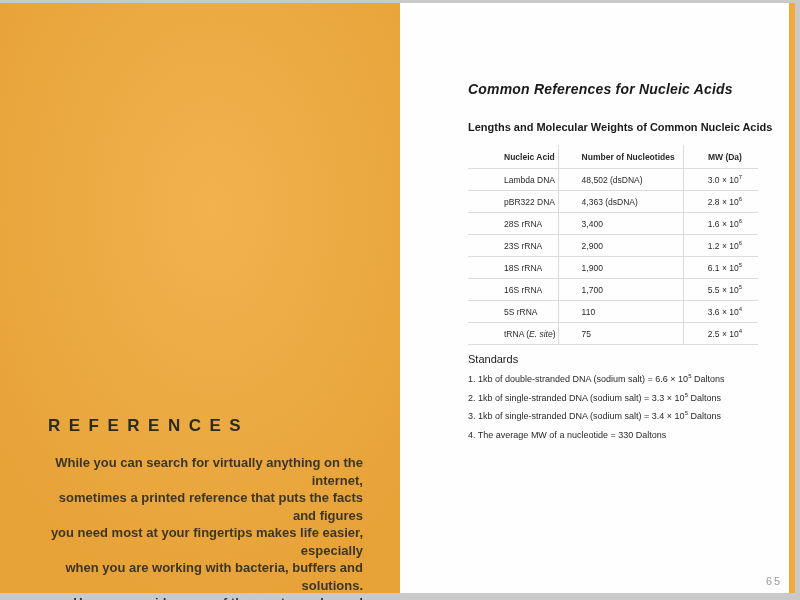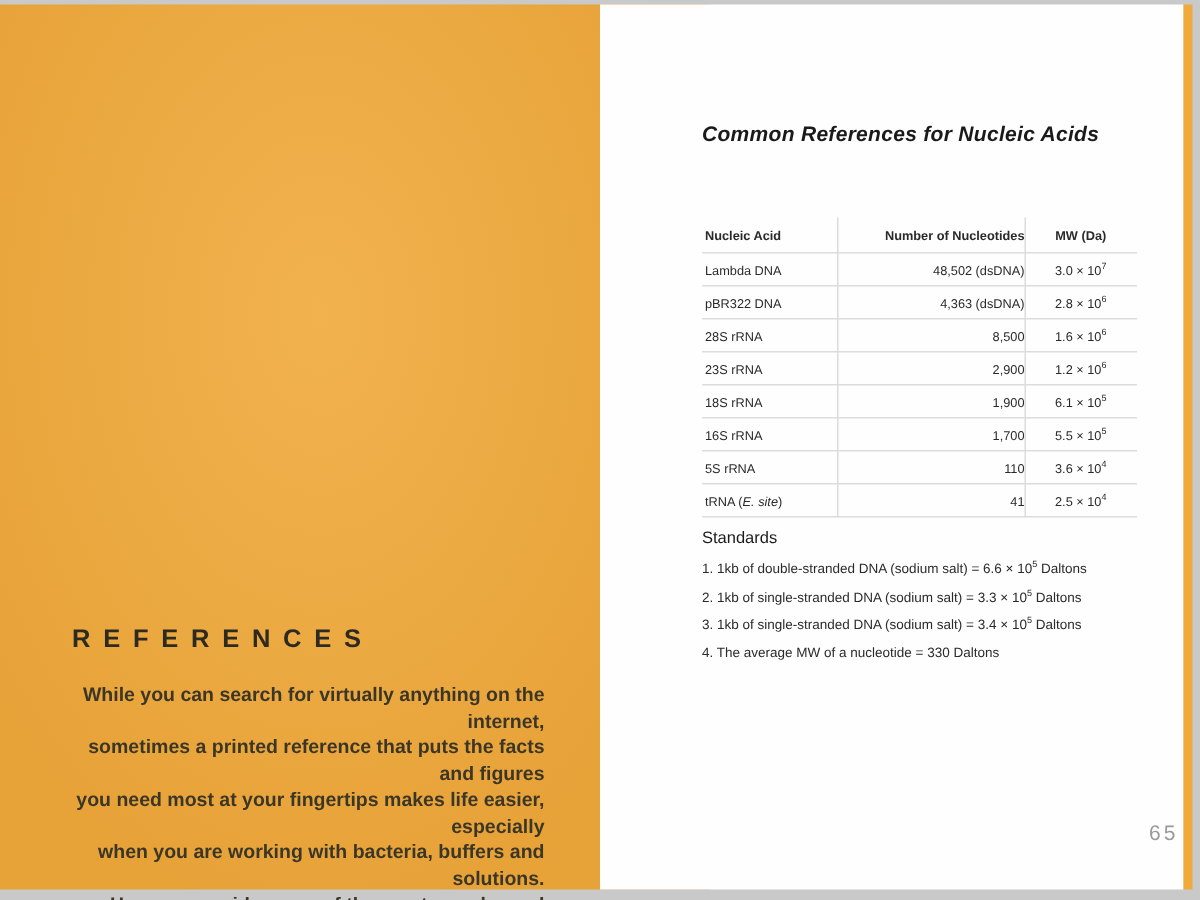--- a/index.html
+++ b/index.html
@@ -61,61 +61,62 @@
   }
   .t-row {
     display: flex;
     align-items: center;
     height: 21px;
     border-bottom: 1px solid #dcdcdc;
     font-size: 8.5px;
     color: #2a2a2a;
   }
   .t-row.t-head { height: 23px; font-weight: bold; }
-  .c1 { width: 90px;  padding-left: 2px; box-sizing: border-box; text-align: left; }
-  .c2 { width: 125px; text-align: right; }
+  .c1 { width: 90px;  padding-left: 2px; box-sizing: border-box; text-align: left; margin-left: 34px; }
+  .c2 { width: 125px; text-align: left; }
   .c3 { width: 75px;  text-align: center; }
   .vsep {
     position: absolute; top: 0; bottom: 0;
     width: 1px; background: #dcdcdc;
   }
   .vsep.v1 { left: 90px; }
   .vsep.v2 { left: 215px; }
   sup { font-size: 6px; line-height: 0; }
   .std-head {
     position: absolute; left: 68px; top: 350px;
     font-size: 11px; font-weight: normal;
     color: #1a1a1a;
   }
   .std-list {
     position: absolute; left: 68px; top: 371px;
     font-size: 9px; color: #2a2a2a;
   }
   .std-item { margin-bottom: 8.5px; line-height: 10px; }
   .page-num {
-    position: absolute; left: 366px; top: 544px;
-    font-size: 14px; color: #9a9a9a; letter-spacing: 2px;
+    position: absolute; left: 366px; top: 572px;
+    font-size: 11px; color: #9a9a9a; letter-spacing: 2px;
   }
 </style>
 </head>
 <body style="--orange: #f0a93a; --frame: #c9c9c9;">
 
 <div class="left-page">
   <div class="ref-title" style="letter-spacing:8.5px;">REFERENCES</div>
   <div class="ref-para">While you can search for virtually anything on the internet,
 sometimes a printed reference that puts the facts and figures
 you need most at your fingertips makes life easier, especially
 when you are working with bacteria, buffers and solutions.
 Here we provide some of the most popular and commonly
 used references from the Promega web site, catalog and
 other reference sources.</div>
 </div>
 
 <div class="right-page">
   <div class="rp-title">Common References for Nucleic Acids</div>
+  <div class="rp-subtitle">Lengths and Molecular Weights of Common Nucleic Acids</div>
 
   <div class="na-table">
     <div class="vsep v1"></div>
     <div class="vsep v2"></div>
     <div class="t-row t-head">
       <div class="c1">Nucleic Acid</div>
       <div class="c2">Number of Nucleotides</div>
       <div class="c3">MW (Da)</div>
     </div>
     <div id="tbody">
@@ -124,21 +125,21 @@
           <div class="c2">48,502 (dsDNA)</div>
           <div class="c3">3.0 × 10<sup>7</sup></div>
         </div>
         <div class="t-row">
           <div class="c1">pBR322 DNA</div>
           <div class="c2">4,363 (dsDNA)</div>
           <div class="c3">2.8 × 10<sup>6</sup></div>
         </div>
         <div class="t-row">
           <div class="c1">28S rRNA</div>
-          <div class="c2">8,500</div>
+          <div class="c2">3,400</div>
           <div class="c3">1.6 × 10<sup>6</sup></div>
         </div>
         <div class="t-row">
           <div class="c1">23S rRNA</div>
           <div class="c2">2,900</div>
           <div class="c3">1.2 × 10<sup>6</sup></div>
         </div>
         <div class="t-row">
           <div class="c1">18S rRNA</div>
           <div class="c2">1,900</div>
@@ -149,21 +150,21 @@
           <div class="c2">1,700</div>
           <div class="c3">5.5 × 10<sup>5</sup></div>
         </div>
         <div class="t-row">
           <div class="c1">5S rRNA</div>
           <div class="c2">110</div>
           <div class="c3">3.6 × 10<sup>4</sup></div>
         </div>
         <div class="t-row">
           <div class="c1">tRNA (<i>E. site</i>)</div>
-          <div class="c2">41</div>
+          <div class="c2">75</div>
           <div class="c3">2.5 × 10<sup>4</sup></div>
         </div>
       </div>
   </div>
 
   <div class="std-head">Standards</div>
   <div class="std-list" id="std-list">
       <div class="std-item">1. 1kb of double-stranded DNA (sodium salt) = 6.6 × 10<sup>5</sup> Daltons</div>
       <div class="std-item">2. 1kb of single-stranded DNA (sodium salt) = 3.3 × 10<sup>5</sup> Daltons</div>
       <div class="std-item">3. 1kb of single-stranded DNA (sodium salt) = 3.4 × 10<sup>5</sup> Daltons</div>

